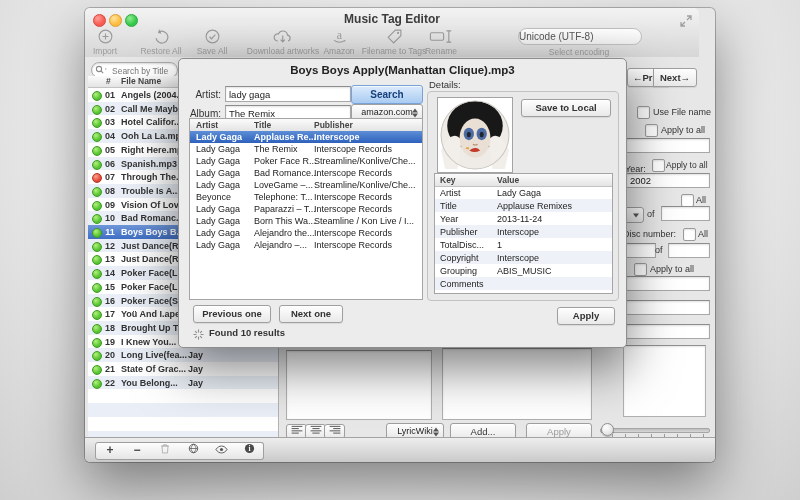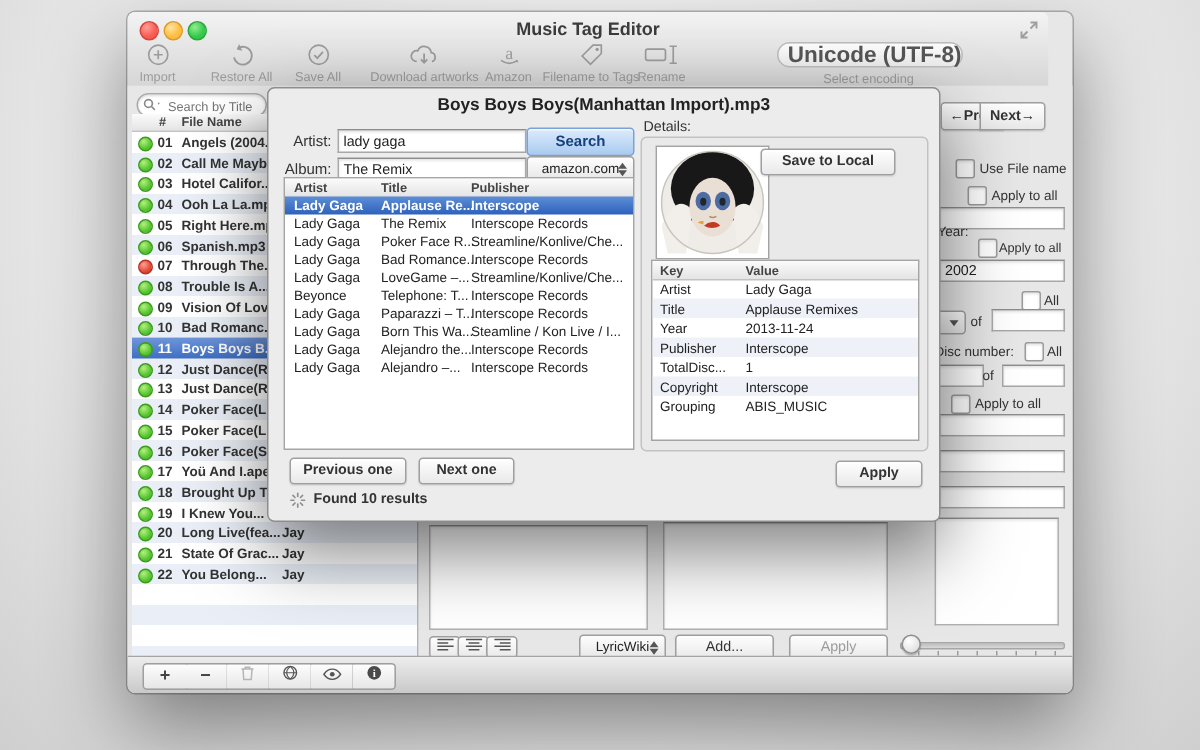--- a/index.html
+++ b/index.html
@@ -17,21 +17,21 @@
   #light-min{left:24px;background:radial-gradient(circle at 35% 30%, #ffe3a0, #fdbd3e 60%);border:1px solid #dc9b2d;}
   #light-zoom{left:40px;background:radial-gradient(circle at 35% 30%, #90ee8e, #34c84a 60%);border:1px solid #2ca73c;}
   #win-title{position:absolute;left:60px;right:60px;top:4px;text-align:center;font-size:12px;font-weight:bold;color:#3c3c3c;}
   #fs-icon{position:absolute;right:7px;top:5px;width:12px;height:12px;opacity:.65;}
   .tb-item{position:absolute;top:20px;transform:translateX(-50%);text-align:center;width:92px;}
   .tb-icon{display:block;height:18px;}
   .tb-icon svg{height:17px;}
   .tb-label{display:block;font-size:8.5px;color:#9b9b9b;margin-top:0px;white-space:nowrap;}
   #tb-enc{position:absolute;left:433px;top:20px;width:122px;height:15px;border-radius:9px;
       background:linear-gradient(#fdfdfd,#ededed);border:1px solid #bdbdbd;
-      font-size:15px;color:#555;text-align:right;line-height:15px;font-weight:bold;}
+      font-size:10px;color:#555;text-align:left;line-height:15px;}
   #tb-enc-caption{position:absolute;left:433px;top:39px;width:122px;text-align:center;font-size:8.5px;color:#9b9b9b;}
   
   #content{position:absolute;left:0;top:49px;right:0;height:381px;background:#e7e7e7;overflow:hidden;}
   
   #ft-search{position:absolute;left:6px;top:5px;width:85px;height:14px;border-radius:8px;background:#fff;
       border:1px solid #ababab;box-shadow:inset 0 1px 2px rgba(0,0,0,.15);}
   #ft-search input{position:absolute;left:18px;top:0px;width:62px;height:13px;border:none;outline:none;font-size:8.5px;color:#444;background:transparent;font-family:"Liberation Sans",sans-serif;}
   #ft-search svg{position:absolute;left:3px;top:2px;}
   #ft{position:absolute;left:3px;top:19px;width:190px;bottom:0;background:#fff;border-right:1px solid #b3b3b3;}
   #ft-header{position:absolute;left:0;top:0;width:100%;height:11px;background:linear-gradient(#fbfbfb,#e4e4e4);
@@ -306,21 +306,21 @@
     <div class="btn abs" id="rp-prev" style="position:absolute;">←Prev</div>
     <div class="btn abs" id="rp-next" style="position:absolute;">Next→</div>
 
     <span class="cb abs" style="position:absolute;left:552px;top:49px;"></span>
     <span class="lbl abs" style="position:absolute;left:568px;top:50px;">Use File name</span>
 
     <span class="cb abs" style="position:absolute;left:560px;top:67px;"></span>
     <span class="lbl abs" style="position:absolute;left:576px;top:68px;">Apply to all</span>
     <input class="inp abs" style="position: absolute; left: 541px; top: 81px; width: 76px; height: 13px;">
 
-    <span class="lbl abs" style="position:absolute;left:540px;top:92px;">Year:</span>
+    <span class="lbl abs" style="position:absolute;left:540px;top:107px;">Year:</span>
     <span class="cb abs" style="position:absolute;left:567px;top:102px;"></span>
     <span class="lbl abs" style="position:absolute;left:581px;top:103px;font-size:8.5px;">Apply to all</span>
     <input class="inp abs" style="position: absolute; left: 541px; top: 116px; width: 76px; height: 13px;" value="2002">
 
     <span class="cb abs" style="position:absolute;left:596px;top:137px;"></span>
     <span class="lbl abs" style="position:absolute;left:611px;top:138px;">All</span>
     <div class="popup abs" style="position:absolute;left:533px;top:150px;width:24px;height:14px;">
         <span class="stepper">
           <span class="d" style="top:3px;"></span>
         </span>
@@ -394,21 +394,21 @@
           <circle cx="7" cy="4.5" r="1.7" fill="#555"></circle>
         </svg></div>
     <div class="bb-btn" style="left:150px;border-radius:0 3px 3px 0;"><svg width="11" height="11" viewBox="0 0 12 12">
           <circle cx="6" cy="6" r="5" fill="#4a4a4a"></circle>
           <text x="6" y="9" font-size="8" font-weight="bold" fill="#fff" text-anchor="middle" font-family="Liberation Serif, serif">i</text>
         </svg></div>
   </div>
 </div>
 
 <div id="dlg">
-  <div id="dlg-title">Boys Boys Boys(Manhattan Import).mp3</div>
+  <div id="dlg-title">Boys Boys Apply(Manhattan Clique).mp3</div>
 
   <span class="dlg-lbl" style="left:4px;top:30px;">Artist:</span>
   <input class="inp" style="position: absolute; left: 46px; top: 27px; width: 118px; height: 14px;" value="lady gaga">
   <div id="dlg-search">Search</div>
 
   <span class="dlg-lbl" style="left:4px;top:49px;">Album:</span>
   <input class="inp" style="position: absolute; left: 46px; top: 46px; width: 118px; height: 14px;" value="The Remix">
   <div class="popup" id="dlg-src">
     <span style="font-size:9px;">amazon.com</span>
     <span class="stepper">
@@ -509,21 +509,21 @@
       <ellipse cx="29" cy="34" rx="5" ry="6" fill="#3c5f9d" opacity=".9"></ellipse>
       <ellipse cx="41.5" cy="34" rx="5" ry="6" fill="#3c5f9d" opacity=".9"></ellipse>
       <ellipse cx="29" cy="34.5" rx="2" ry="2.6" fill="#20262e"></ellipse>
       <ellipse cx="41.5" cy="34.5" rx="2" ry="2.6" fill="#20262e"></ellipse>
       <path d="M33 44 q2 1.5 4.5 0" stroke="#b58a6e" stroke-width="1" fill="none"></path>
       <path d="M29.5 50 q5 3 10.5 0 q-2.5-2.8-5.2-2.3 q-3 .3-5.3 2.3z" fill="#c23a28"></path>
       <path d="M29 49.2 l-3.5-1 q1.5-1.8 3.8-1z" fill="#e0a33c"></path>
       <circle cx="35" cy="35" r="33" fill="none" stroke="#c9c5bf" stroke-width="1"></circle>
     </svg>
   </div>
-  <div class="btn" style="position:absolute;left:328px;top:40px;width:88px;height:16px;line-height:16px;font-weight:bold;">Save to Local</div>
+  <div class="btn" style="position:absolute;left:342px;top:40px;width:88px;height:16px;line-height:16px;font-weight:bold;">Save to Local</div>
 
   <div class="tbl" id="kv">
     <div class="tbl-head" id="kv-head">
         <span style="left: 5px;">Key</span>
         <span style="left: 62px;">Value</span>
       </div>
     <div id="kv-body" style="position:absolute;left:0;top:12px;right:0;bottom:0;">
         <div class="kv-row" style="top: 0px;">
           <span class="kv-k">Artist</span>
           <span class="kv-v">Lady Gaga</span>
@@ -545,17 +545,21 @@
           <span class="kv-v">1</span>
         </div>
         <div class="kv-row alt" style="top: 65px;">
           <span class="kv-k">Copyright</span>
           <span class="kv-v">Interscope</span>
         </div>
         <div class="kv-row" style="top: 78px;">
           <span class="kv-k">Grouping</span>
           <span class="kv-v">ABIS_MUSIC</span>
         </div>
+        <div class="kv-row alt" style="top: 91px;">
+          <span class="kv-k">Comments</span>
+          <span class="kv-v"></span>
+        </div>
       </div>
   </div>
 
   <div class="btn" style="position:absolute;left:378px;top:248px;width:56px;height:16px;line-height:16px;font-weight:bold;">Apply</div>
 </div>
 
 </body></html>

